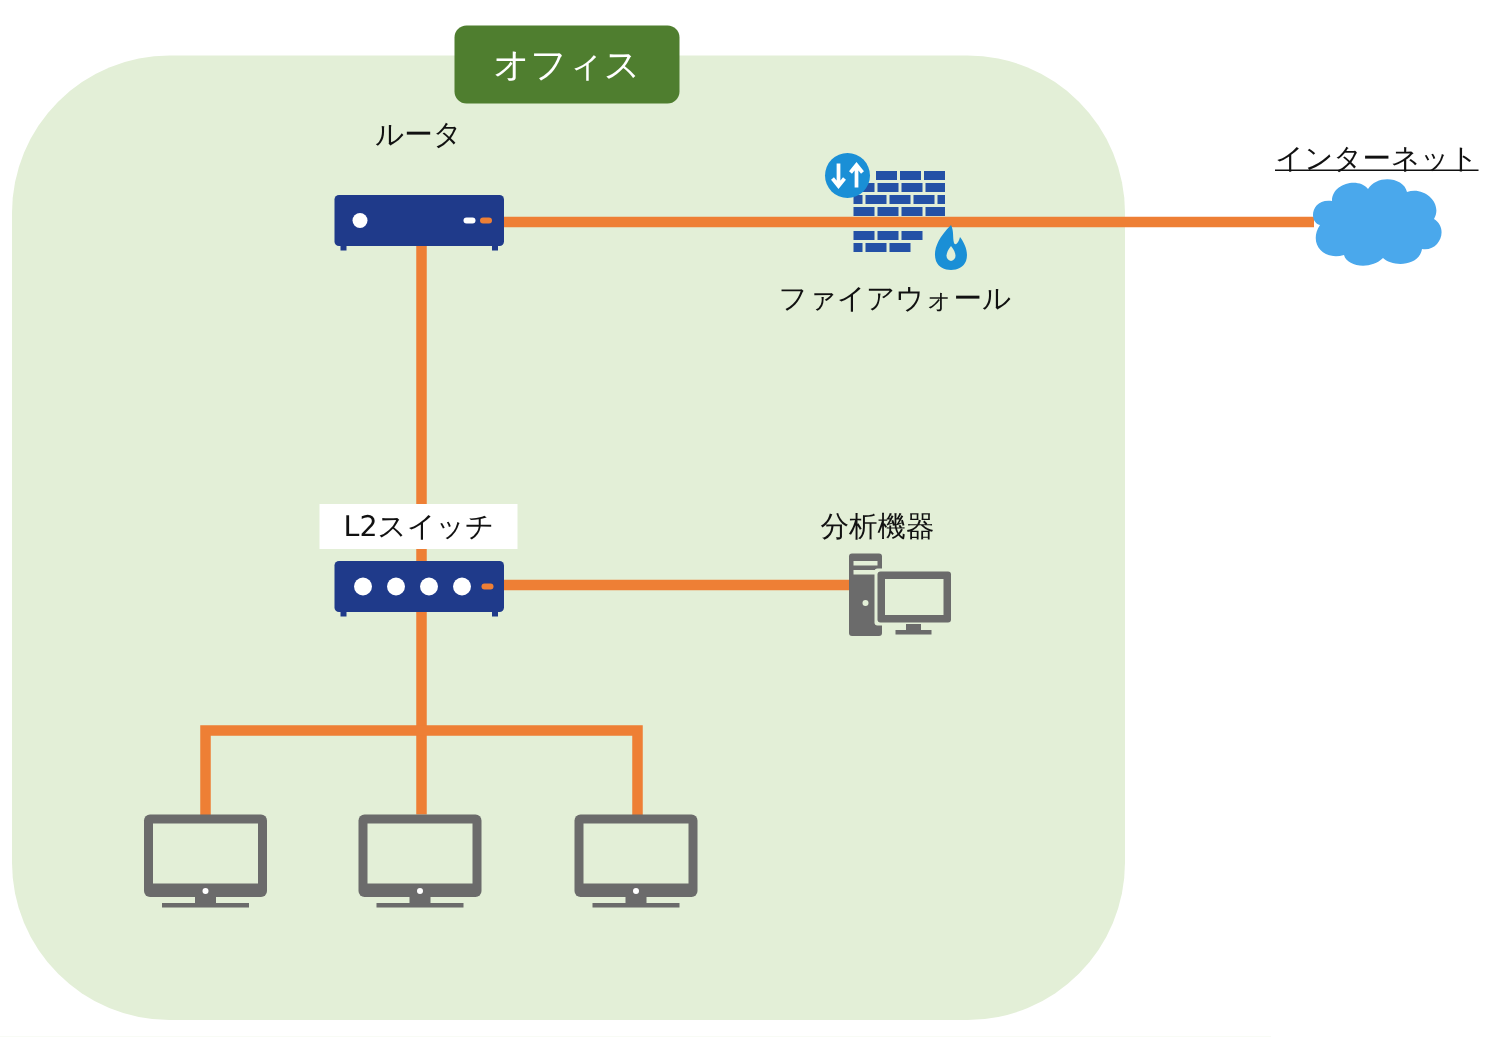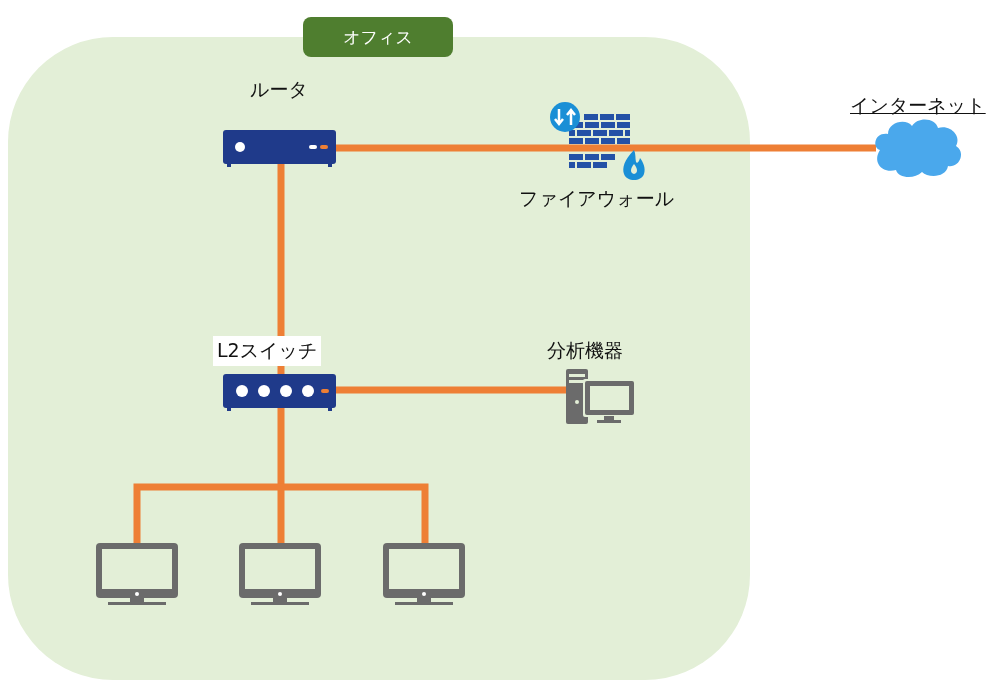--- a/index.html
+++ b/index.html
@@ -1,24 +1,24 @@
 <!DOCTYPE html>
 <html><head>
   <meta charset="utf-8">
   <style>
     html, body { margin: 0; padding: 0; background: #ffffff; }
     body { width: 1000px; height: 691px; position: relative; overflow: hidden;
            font-family: "DejaVu Sans", sans-serif; }
     .office-area { position: absolute; left: 8px; top: 37px; width: 742px; height: 643px;
                    background: #e3efd7; border-radius: 105px; }
-    .office-tag { position: absolute; left: 303px; top: 17px; width: 150px; height: 40px;
-                  background: #4f7e2f; border-radius: 8px; color: #fff; font-size: 17px;
+    .office-tag { position: absolute; left: 303px; top: 17px; width: 150px; height: 52px;
+                  background: #4f7e2f; border-radius: 8px; color: #fff; font-size: 24px;
                   display: flex; align-items: center; justify-content: center; }
     .label { position: absolute; font-size: 19px; color: #111; white-space: nowrap; }
-    .switch-label { background: #ffffff; padding: 2px 4px; }
+    .switch-label { background: #ffffff; padding: 2px 16px; }
     svg.layer { position: absolute; left: 0; top: 0; }
   </style>
 </head>
 <body>
 
 <div class="office-area"></div>
 <div class="office-tag">オフィス</div>
 
 <svg class="layer" width="1000" height="691" viewBox="0 0 1000 691">
 

